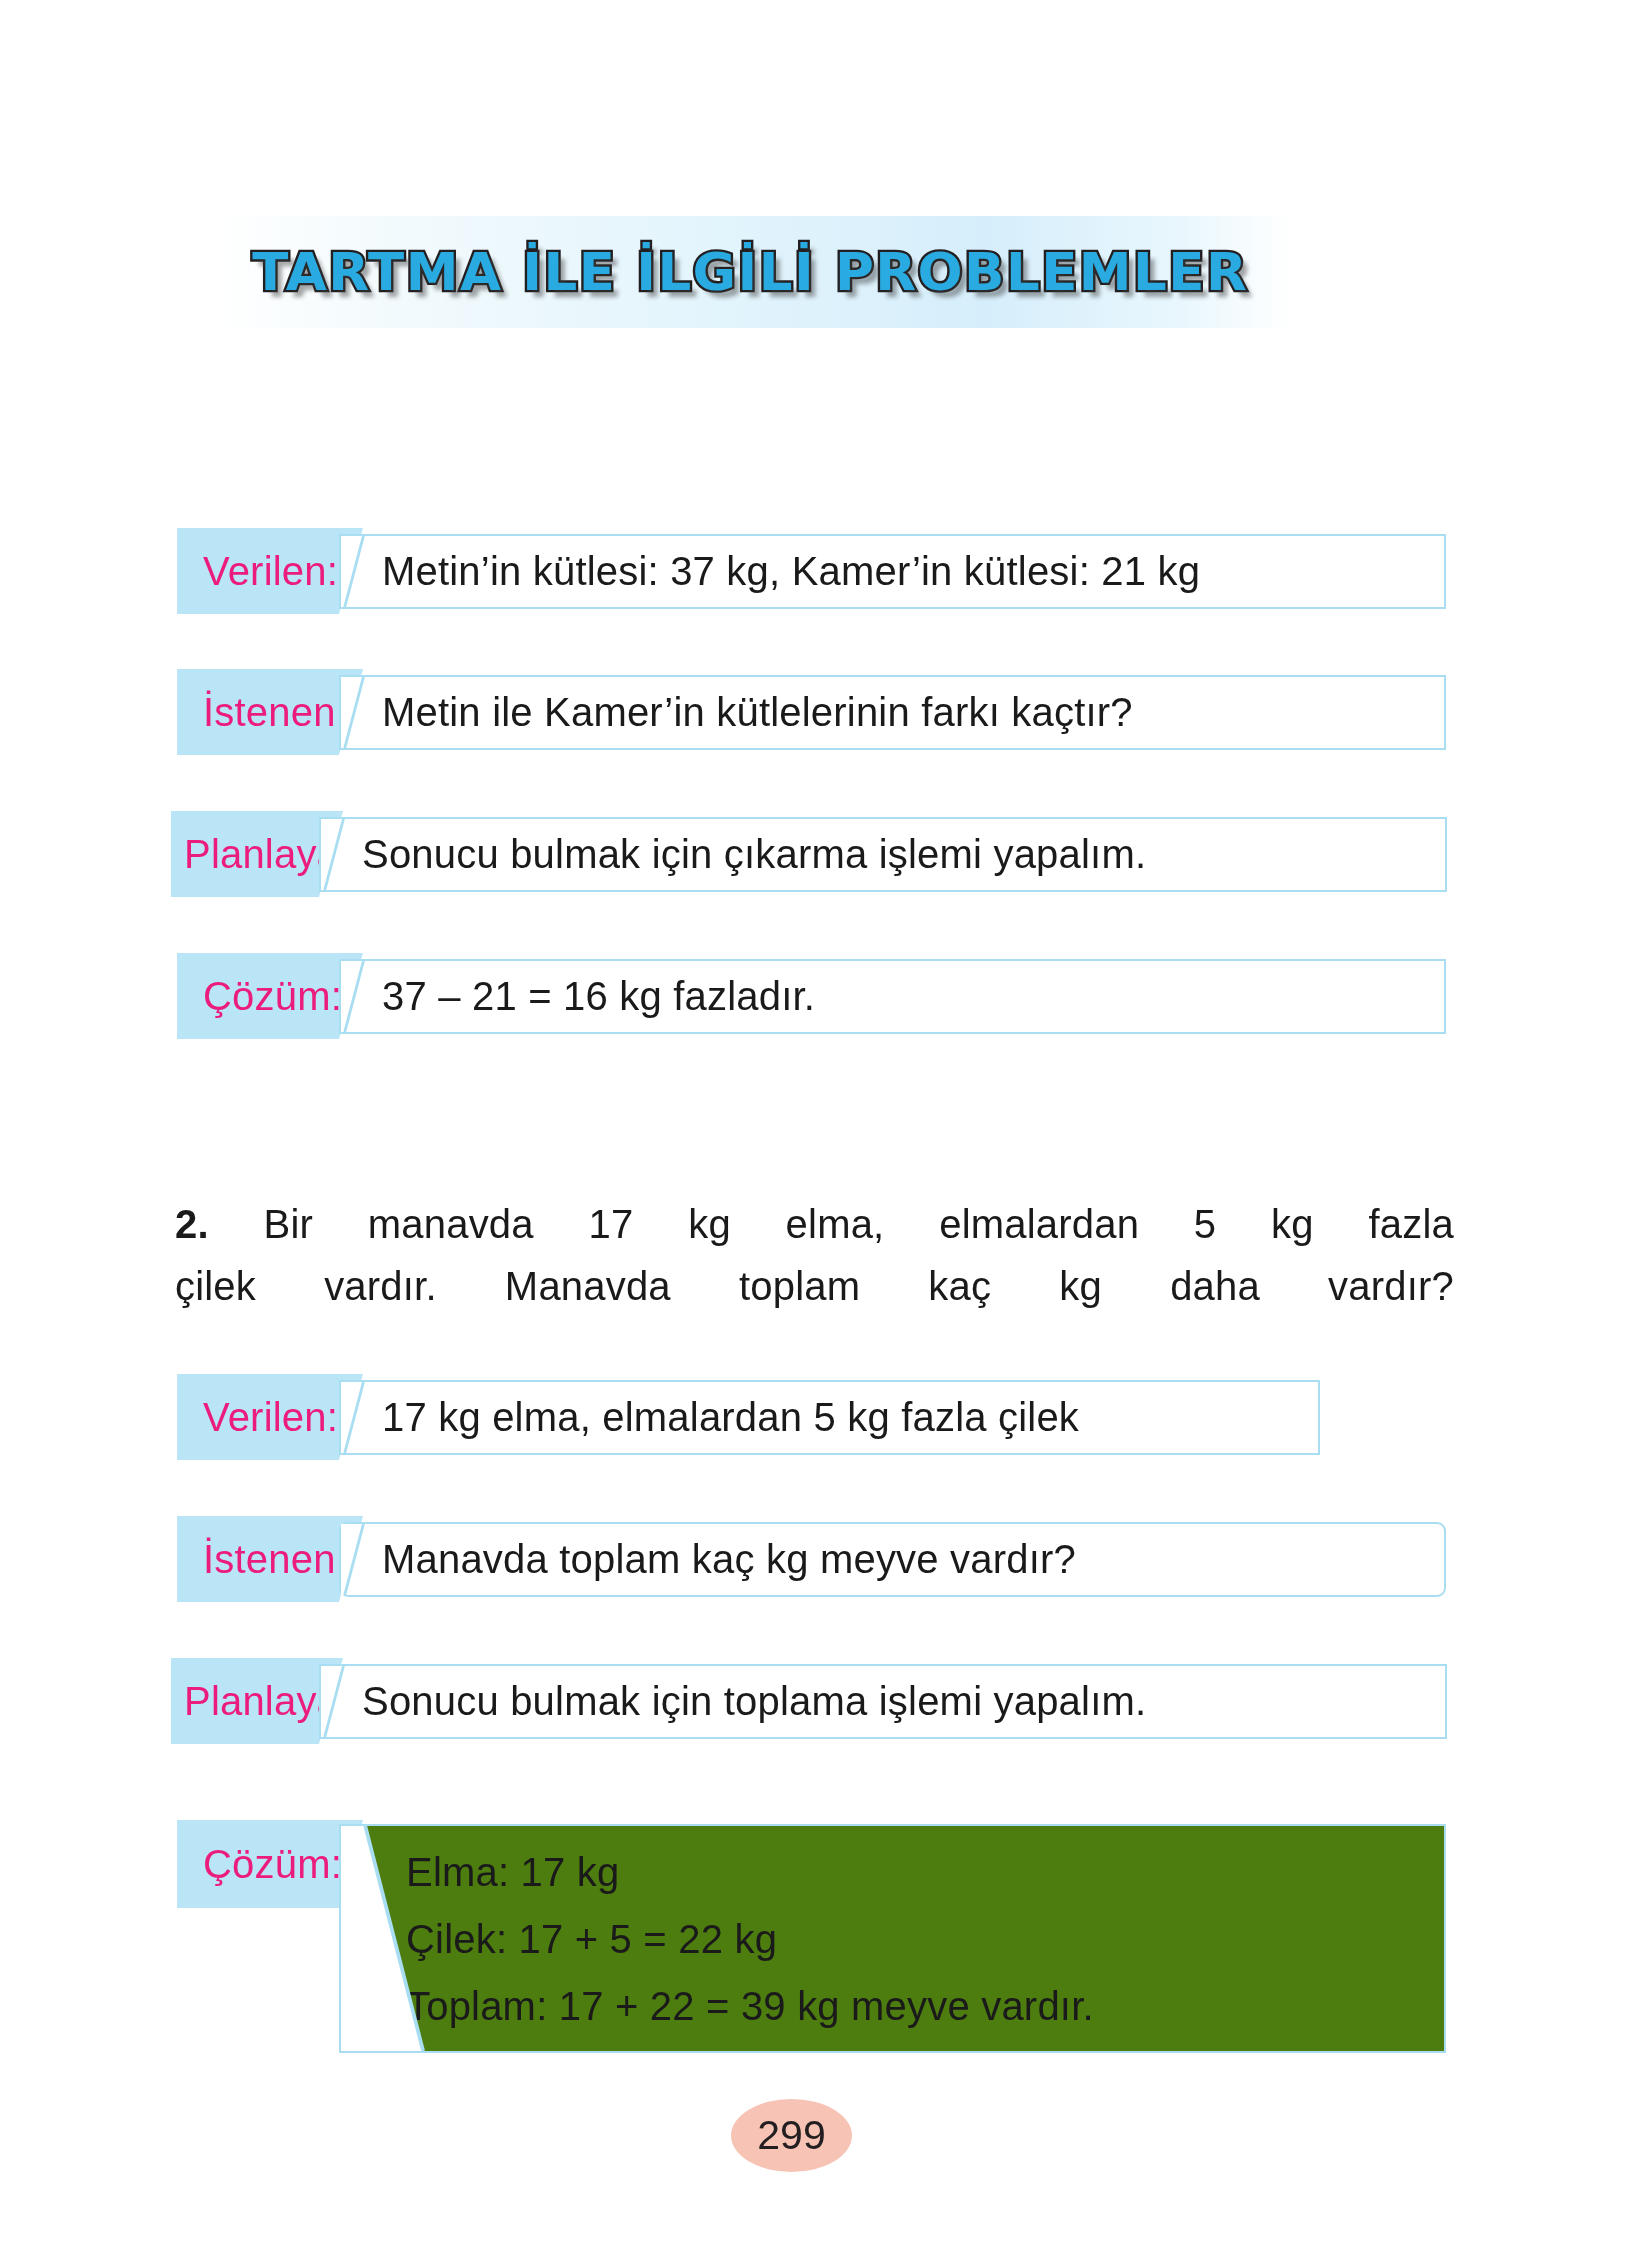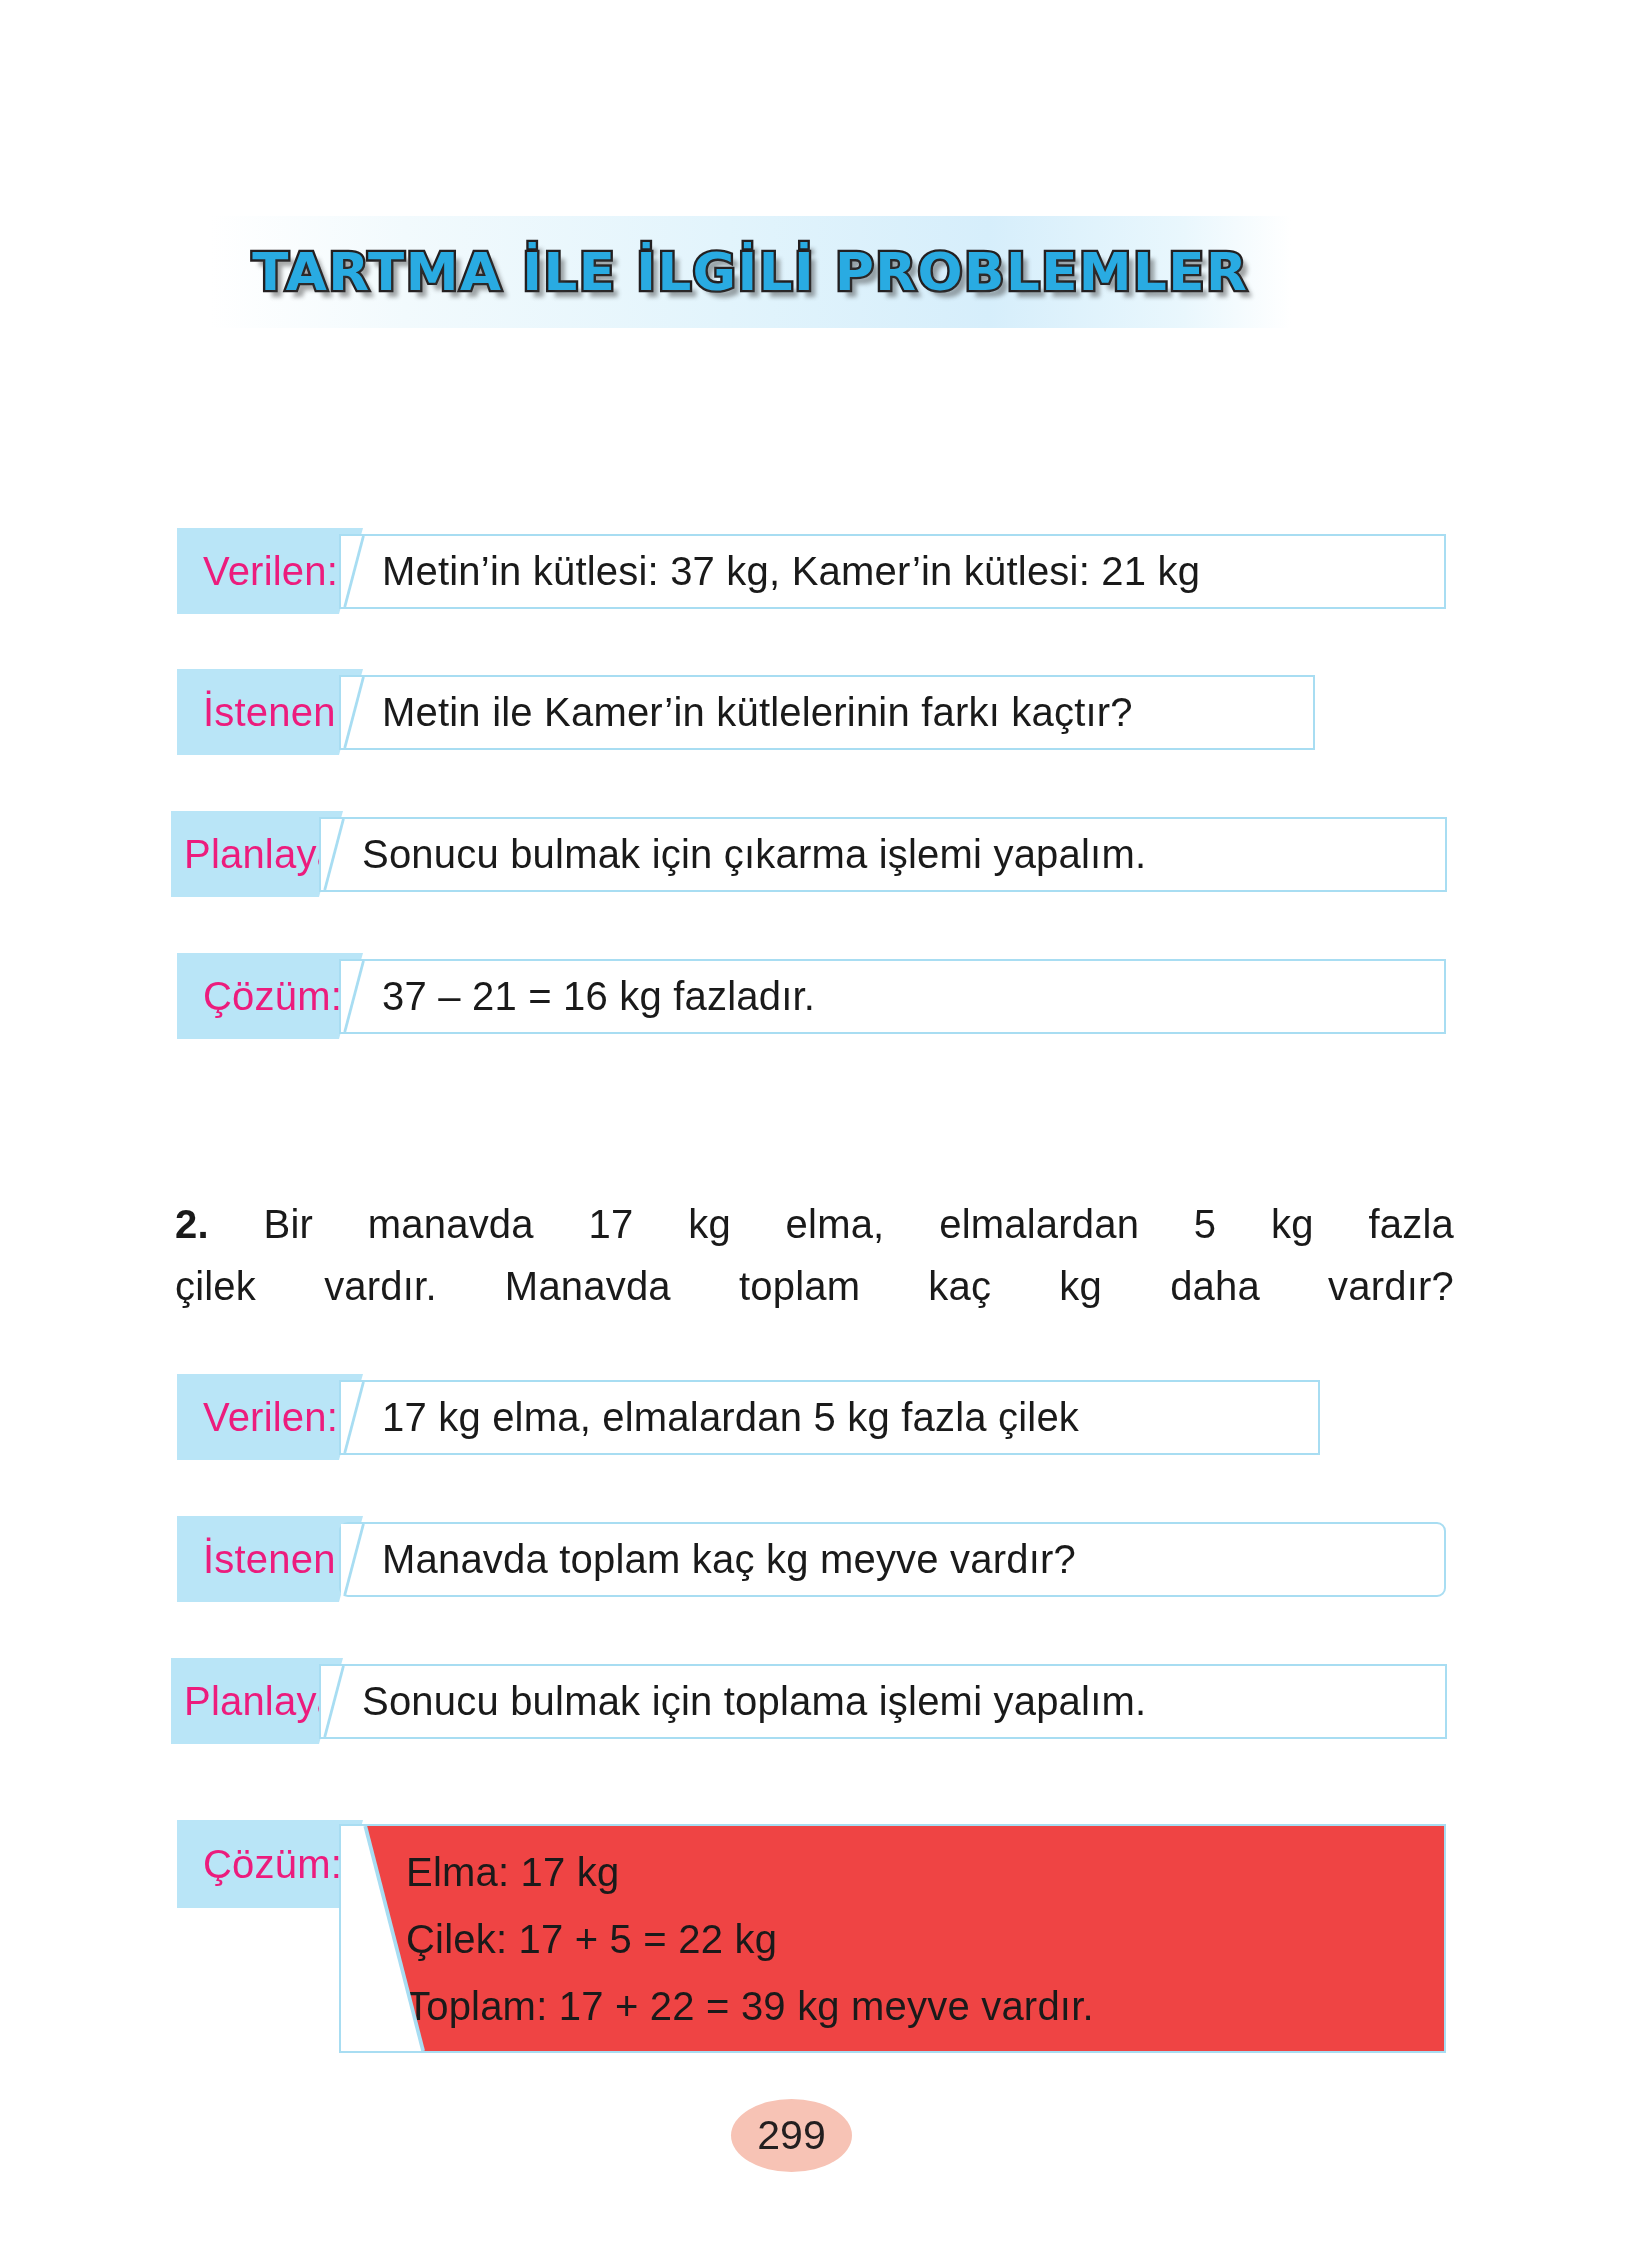--- a/index.html
+++ b/index.html
@@ -145,21 +145,21 @@
     position: absolute;
     height: 233px;
   }
   .solve-row-tall .solve-label {
     height: 88px;
   }
   .solve-content-tall {
     position: absolute;
     top: 3.7px;
     height: 229px;
-    background: #ef4444;
+    background: #4d7c0f;
     border: 2.8px solid #a8ddf2;
     box-sizing: border-box;
     padding-left: 65px;
     padding-top: 13px;
   }
   .solve-line {
     font-size: 40px;
     color: #1a1a1a;
     line-height: 67px;
     white-space: nowrap;
@@ -207,21 +207,21 @@
         <polyline points="24,0 4,80" fill="none" stroke="#a8ddf2" stroke-width="3"></polyline>
       </svg>
       <span class="solve-content-text">Metin’in kütlesi: 37 kg, Kamer’in kütlesi: 21 kg</span>
     </div>
   </div>
 
   <div class="solve-row" style="left:177px; top:669px; width:1270px;">
     <div class="solve-label" style="width:186px;">
       <span class="solve-label-text">İstenen:</span>
     </div>
-    <div class="solve-content" style="left:162px; width:976px;">
+    <div class="solve-content" style="left:162px; width:1107px;">
       <svg class="wedge" viewBox="0 0 46 80" preserveAspectRatio="none">
         <polygon points="0,-2 24,-2 4,82 0,82" fill="#ffffff"></polygon>
         <polyline points="24,0 4,80" fill="none" stroke="#a8ddf2" stroke-width="3"></polyline>
       </svg>
       <span class="solve-content-text">Metin ile Kamer’in kütlelerinin farkı kaçtır?</span>
     </div>
   </div>
 
   <div class="solve-row" style="left:171px; top:811px; width:1276px;">
     <div class="solve-label" style="width:172px; padding-left:13px;">

